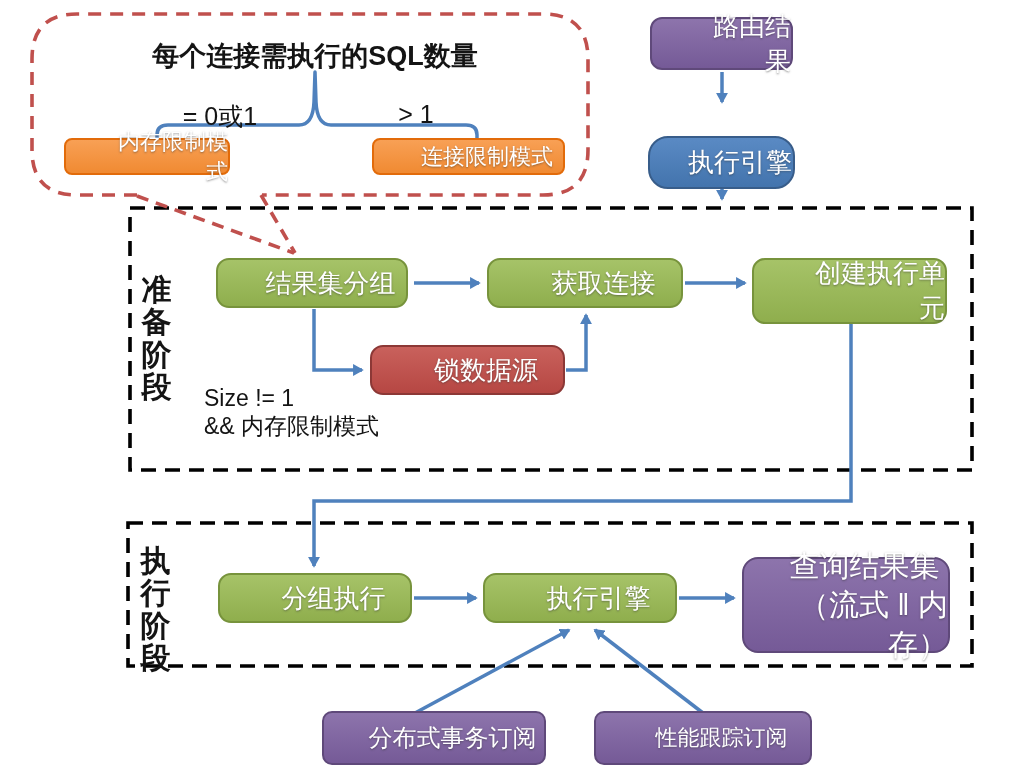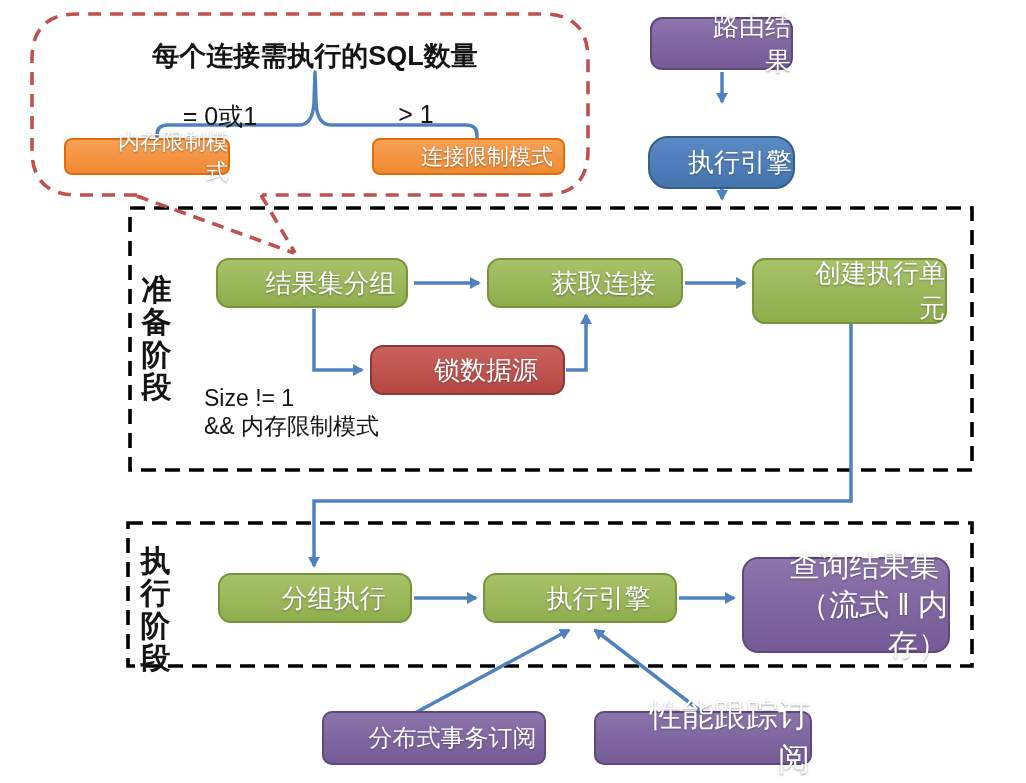--- a/index.html
+++ b/index.html
@@ -84,15 +84,15 @@
 
   <div class="phase-label" style="left:139px;top:545px;">执行阶段</div>
   <div class="node green" style="left:218px;top:573px;width:194px;height:50px;">分组执行</div>
   <div class="node green" style="left:483px;top:573px;width:194px;height:50px;">执行引擎</div>
   <div class="node purple two-line" style="left:742px;top:557px;width:208px;height:96px;">
     <span>查询结果集</span>
     <span>（流式 ‖ 内存）</span>
   </div>
 
   <div class="node purple" style="left:322px;top:711px;width:224px;height:54px;font-size:24px;border-radius:10px;">分布式事务订阅</div>
-  <div class="node purple" style="left:594px;top:711px;width:218px;height:54px;font-size:32px;border-radius:10px;">性能跟踪订阅</div>
+  <div class="node purple" style="left:594px;top:711px;width:218px;height:54px;font-size:22px;border-radius:10px;">性能跟踪订阅</div>
 
 </div>
 
 </body></html>

